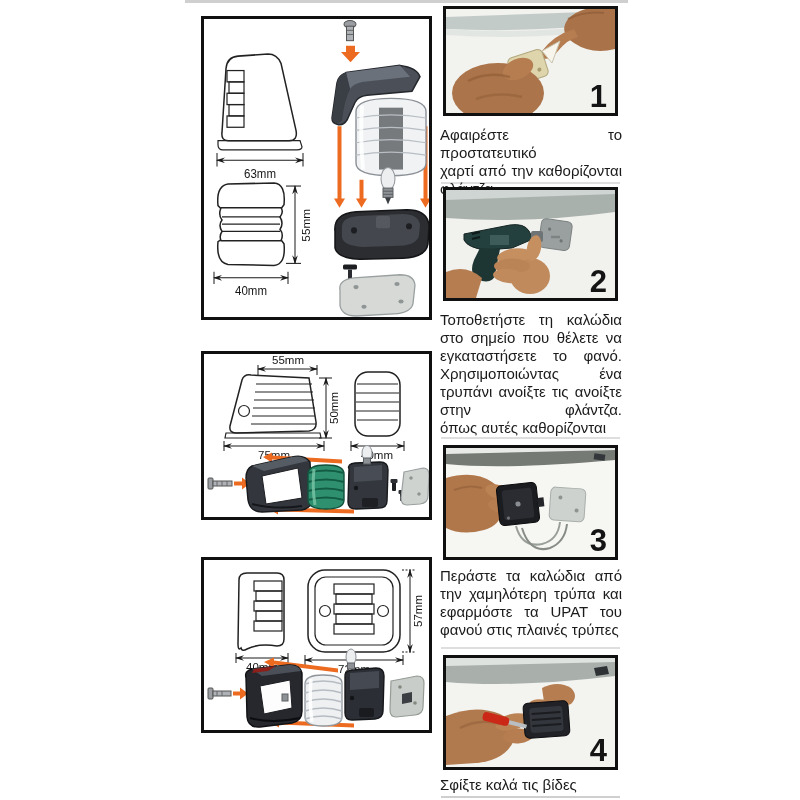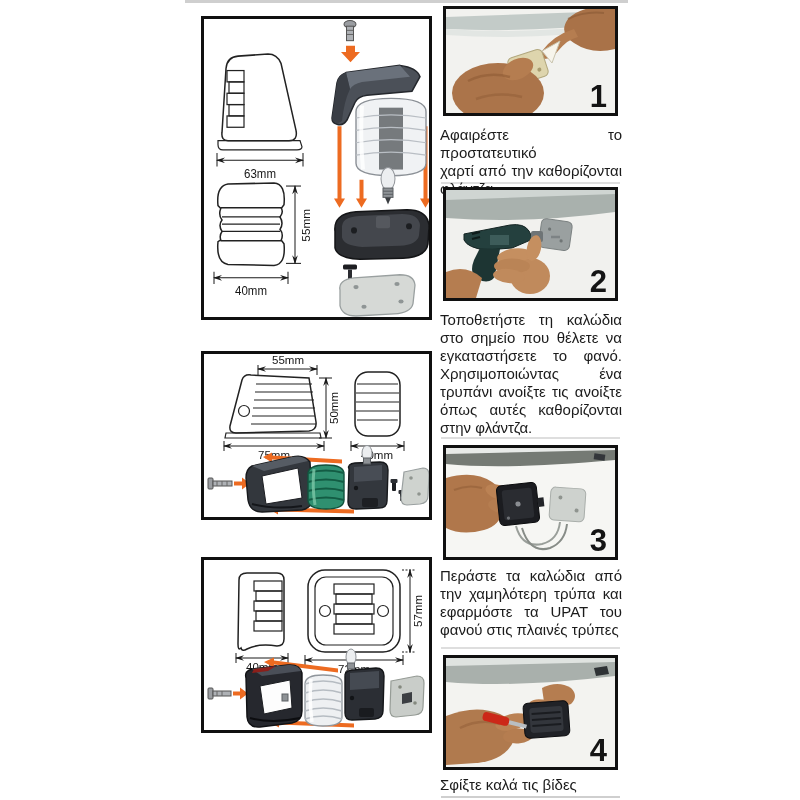--- a/index.html
+++ b/index.html
@@ -405,22 +405,22 @@
       <path d="M0 82 Q20 74 36 88 L30 108 L0 108 Z" fill="#b57d50"></path>
     </svg>
     <span class="step-num">2</span>
   </figure>
   <div class="caption" style="top:311px;">
       <div class="cap-line">Τοποθετήστε τη καλώδια</div>
       <div class="cap-line">στο σημείο που θέλετε να</div>
       <div class="cap-line">εγκαταστήσετε το φανό.</div>
       <div class="cap-line">Χρησιμοποιώντας ένα</div>
       <div class="cap-line">τρυπάνι ανοίξτε τις ανοίξτε</div>
+      <div class="cap-line">στην φλάντζα.</div>
       <div class="cap-line">όπως αυτές καθορίζονται</div>
-      <div class="cap-line">στην φλάντζα.</div>
     </div>
 
   <figure class="photo-box" style="top:445px;height:115px;">
     <svg viewBox="0 0 169 109" preserveAspectRatio="none">
       <rect width="169" height="109" fill="#f6f6f3"></rect>
       <rect width="169" height="6" fill="#e8eae8"></rect>
       <path d="M0 6 L169 2 L169 12 Q60 22 0 16 Z" fill="#757a74"></path>
       <rect x="148" y="6" width="11" height="6" transform="rotate(8 153 9)" fill="#33363a"></rect>
       <g>
         <path d="M0 30 Q28 22 46 34 Q62 44 58 60 Q54 78 38 82 Q16 88 0 80 Z" fill="#b0774b"></path>

